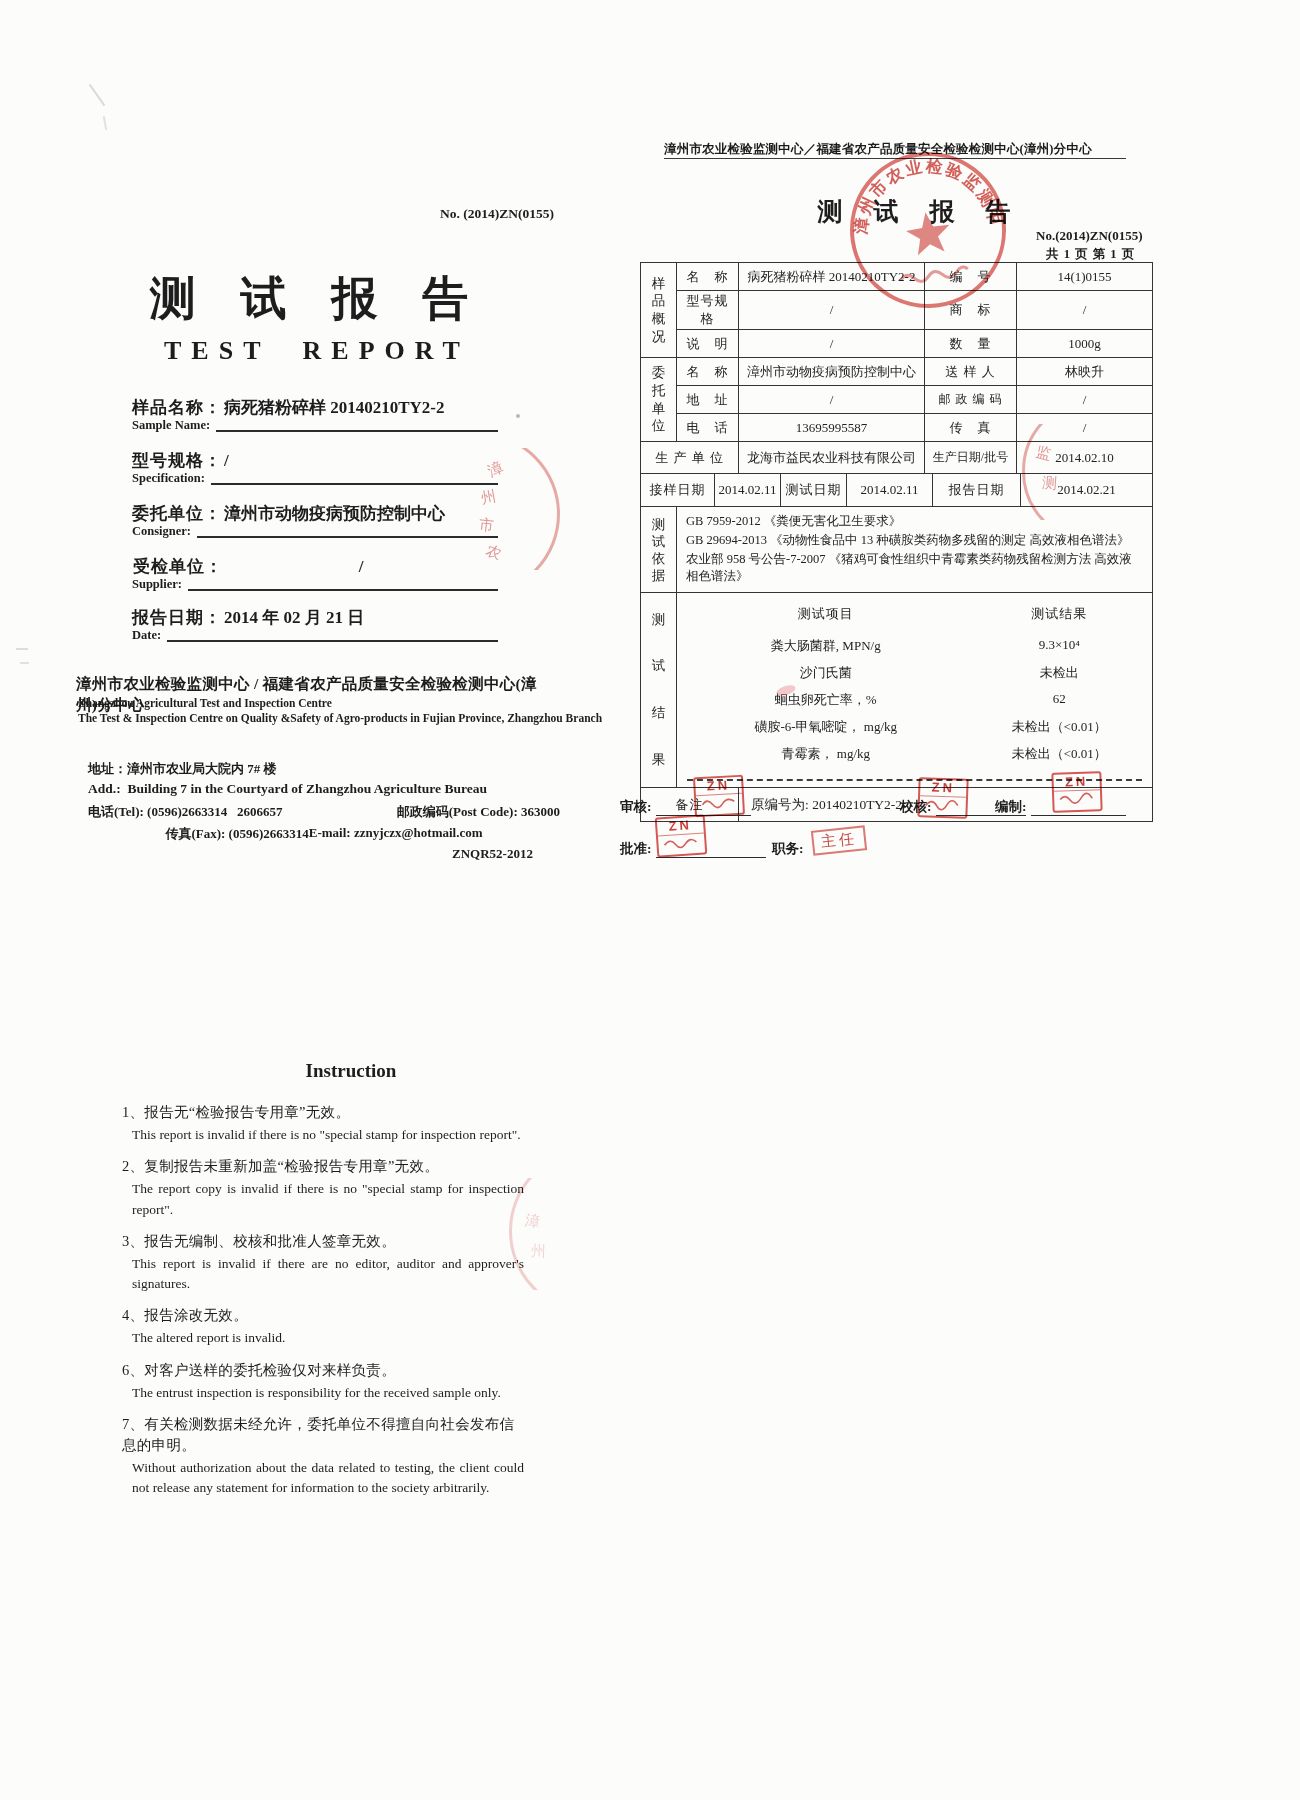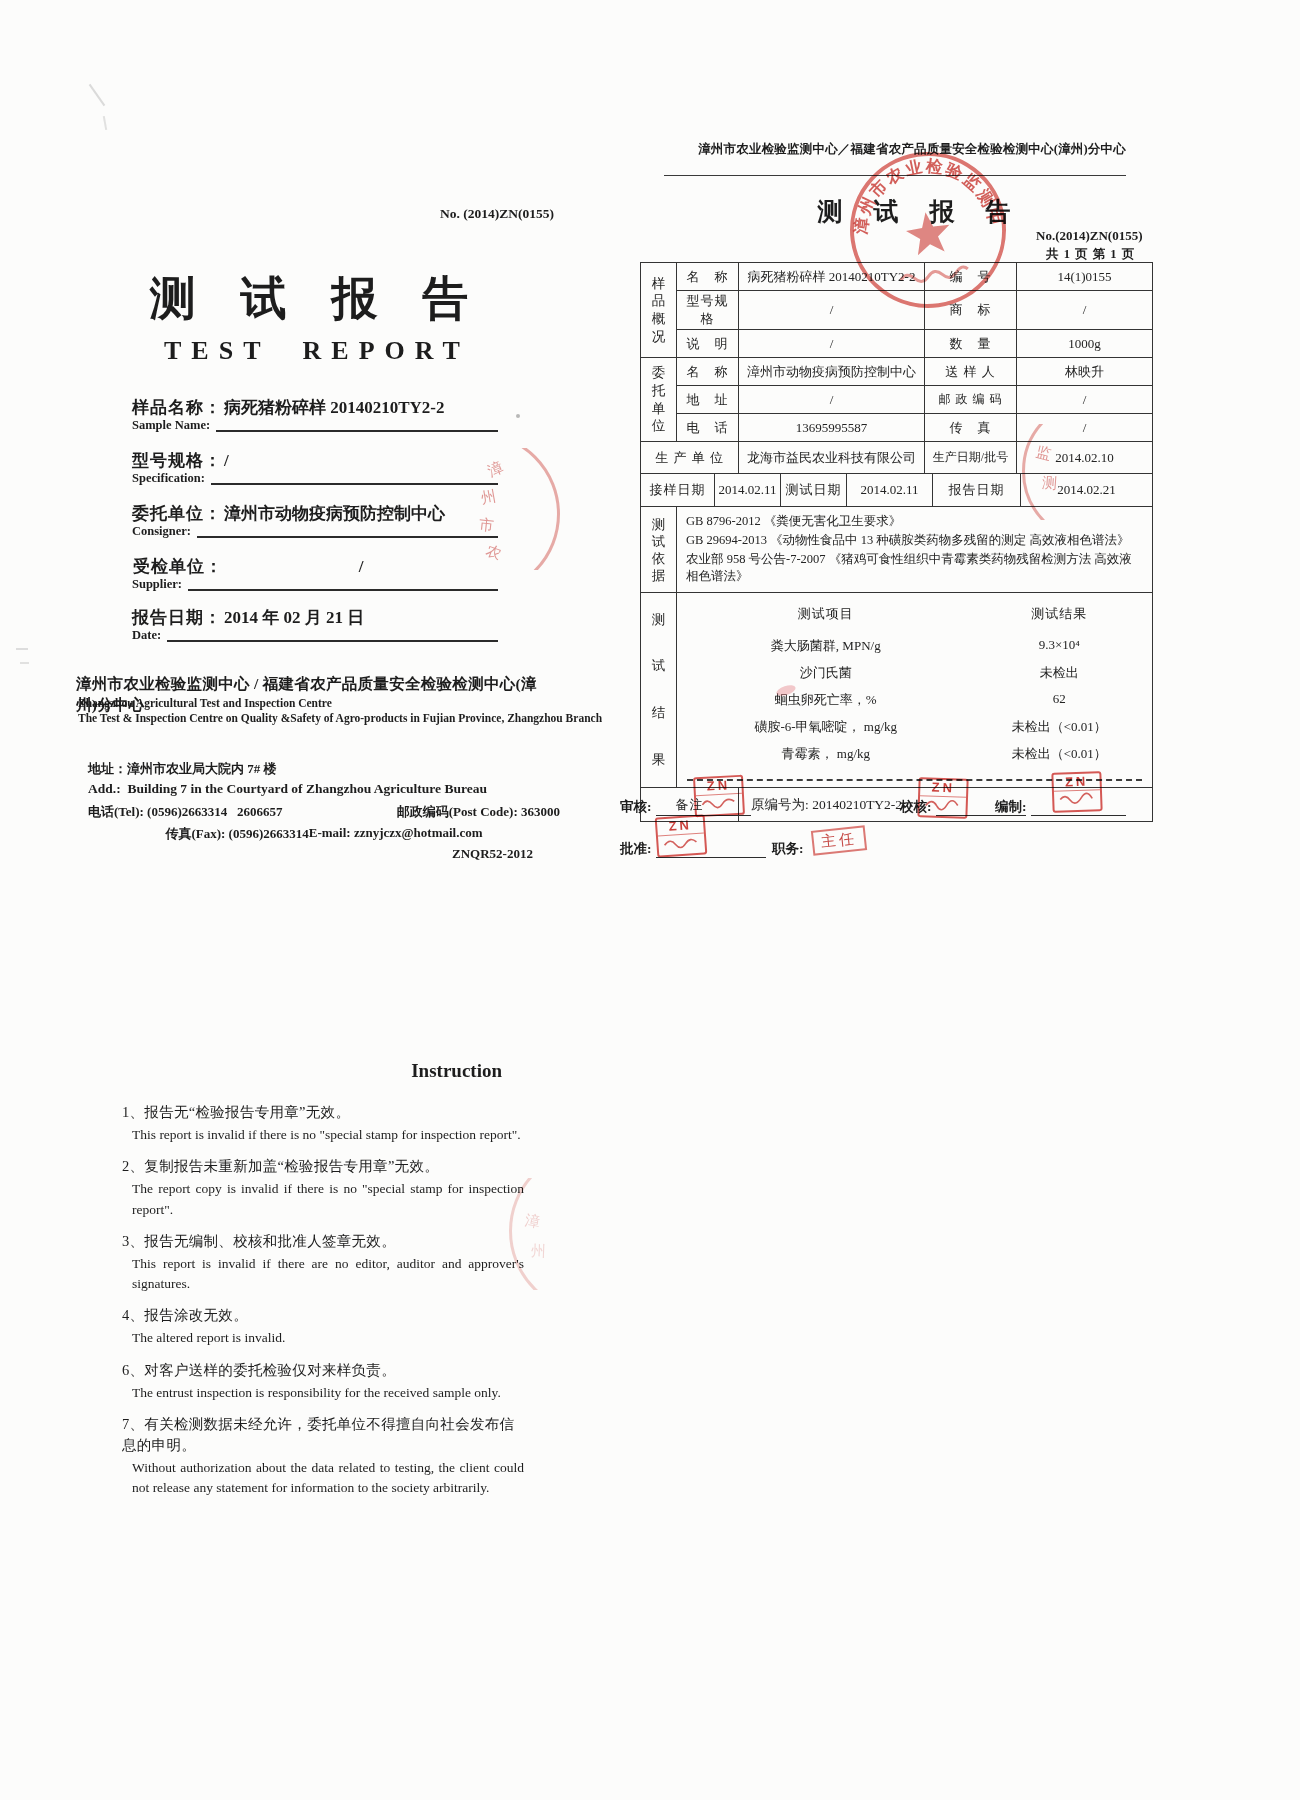--- a/index.html
+++ b/index.html
@@ -24,22 +24,22 @@
   #org-en1{left:78px;top:697px;font-size:11.5px;font-weight:bold;}
   #org-en2{left:78px;top:712px;font-size:11.5px;font-weight:bold;}
   .contact{font-size:13px;font-weight:bold;white-space:pre;}
   #addr-cn{left:88px;top:760px;}
   #addr-en{left:88px;top:781px;font-size:13.5px;}
   #tel-row{left:88px;top:803px;width:472px;display:flex;justify-content:space-between;}
   #fax-row{left:88px;top:825px;width:472px;display:flex;justify-content:center;}
   #form-no{left:452px;top:846px;font-size:13px;font-weight:bold;}
 
   
-  #rep-header{left:664px;top:141px;width:462px;text-align:right;font-size:12.5px;font-weight:600;
-              padding-bottom:17px;border-bottom:1.5px solid #3a3a3a;letter-spacing:.2px;}
+  #rep-header{left:664px;top:141px;width:462px;text-align:left;font-size:12.5px;font-weight:600;
+              padding-bottom:0;border-bottom:1.5px solid #3a3a3a;letter-spacing:.2px;}
   #rep-title{left:795px;top:195px;width:250px;text-align:center;font-size:25px;font-weight:bold;
              letter-spacing:12px;font-family:"Liberation Sans","DejaVu Sans",sans-serif;}
   #rep-docno{left:1036px;top:228px;font-size:13px;font-weight:bold;}
   #rep-pages{left:1046px;top:246px;font-size:12.5px;font-weight:bold;letter-spacing:1px;}
   #rep-table{position:absolute;left:640px;top:262px;width:512px;border-collapse:collapse;
              font-size:13px;color:#232323;table-layout:fixed;}
   #rep-table td{border:1.5px solid #343434;padding:1px 3px;vertical-align:middle;}
   #rep-table .lab{text-align:center;letter-spacing:1px;}
   #rep-table .val{text-align:center;}
   .vlab{white-space:pre-line;text-align:center;line-height:1.5;font-size:13.5px;letter-spacing:0;}
@@ -76,21 +76,21 @@
               padding:1px 7px;font-size:15px;transform:rotate(-6deg);letter-spacing:3px;
               mix-blend-mode:multiply;}
   .part-stamp{position:absolute;overflow:hidden;mix-blend-mode:multiply;}
   .ring{position:absolute;border-radius:50%;border:3px solid rgba(202,58,50,.42);}
   .pchar{position:absolute;font-size:15px;color:rgba(198,50,45,.5);}
   .smudge{position:absolute;background:rgba(224,104,112,.35);border-radius:50%;}
 
   
   #ins-title-cn{left:200px;top:1012px;width:302px;text-align:center;font-size:33px;font-weight:bold;
                 letter-spacing:13px;font-family:"Liberation Sans","DejaVu Sans",sans-serif;}
-  #ins-title-en{left:200px;top:1060px;width:302px;text-align:right;font-size:19px;font-weight:bold;}
+  #ins-title-en{left:200px;top:1060px;width:302px;text-align:center;font-size:19px;font-weight:bold;}
   #ins-list{left:122px;top:1102px;width:402px;}
   .ins-item{margin-bottom:11px;}
   .ins-cn{font-size:14.5px;line-height:1.45;letter-spacing:.3px;}
   .ins-en{font-size:13.5px;line-height:1.5;text-align:justify;margin:2px 0 0 10px;}
 
   .noise{position:absolute;background:#b9b9b9;}
 </style>
 </head>
 <body>
 
@@ -250,21 +250,21 @@
           <div style="flex:1;">2014.02.21</div>
         </div>
       </td>
     </tr>
     <tr style="height:68px;">
       <td class="vlab" style="line-height:1.26;">测
 试
 依
 据</td>
       <td class="basis" colspan="4">
-        <div>GB 8796-2012  《粪便无害化卫生要求》</div>
+        <div>GB 7959-2012  《粪便无害化卫生要求》</div>
         <div>GB 29694-2013 《动物性食品中 13 种磺胺类药物多残留的测定  高效液相色谱法》</div>
         <div>农业部 958 号公告-7-2007 《猪鸡可食性组织中青霉素类药物残留检测方法  高效液相色谱法》</div>
       </td>
     </tr>
     <tr style="height:192px;">
       <td class="vlab vlab-tall">测
 试
 结
 果</td>
       <td class="results-cell" colspan="4">

